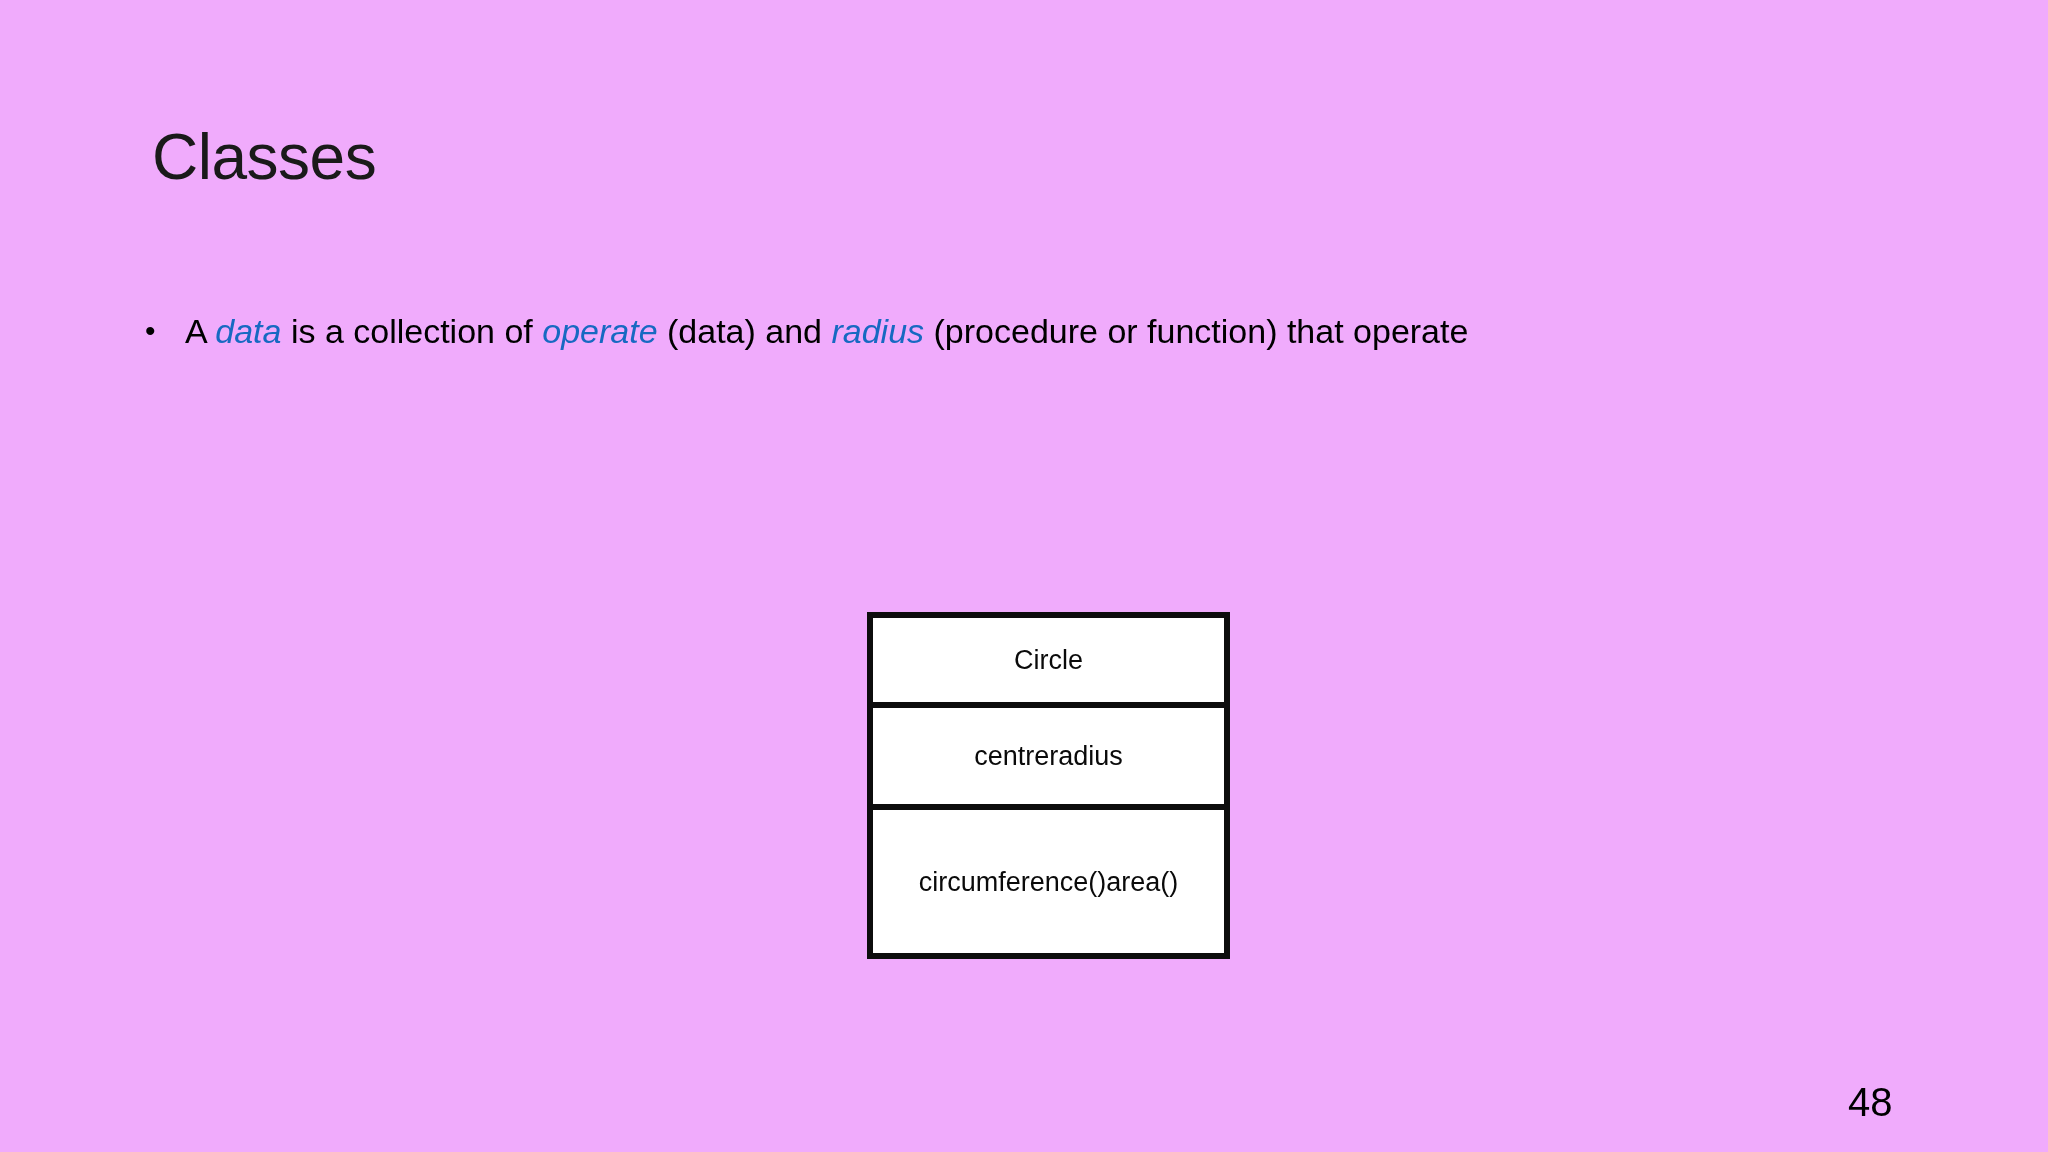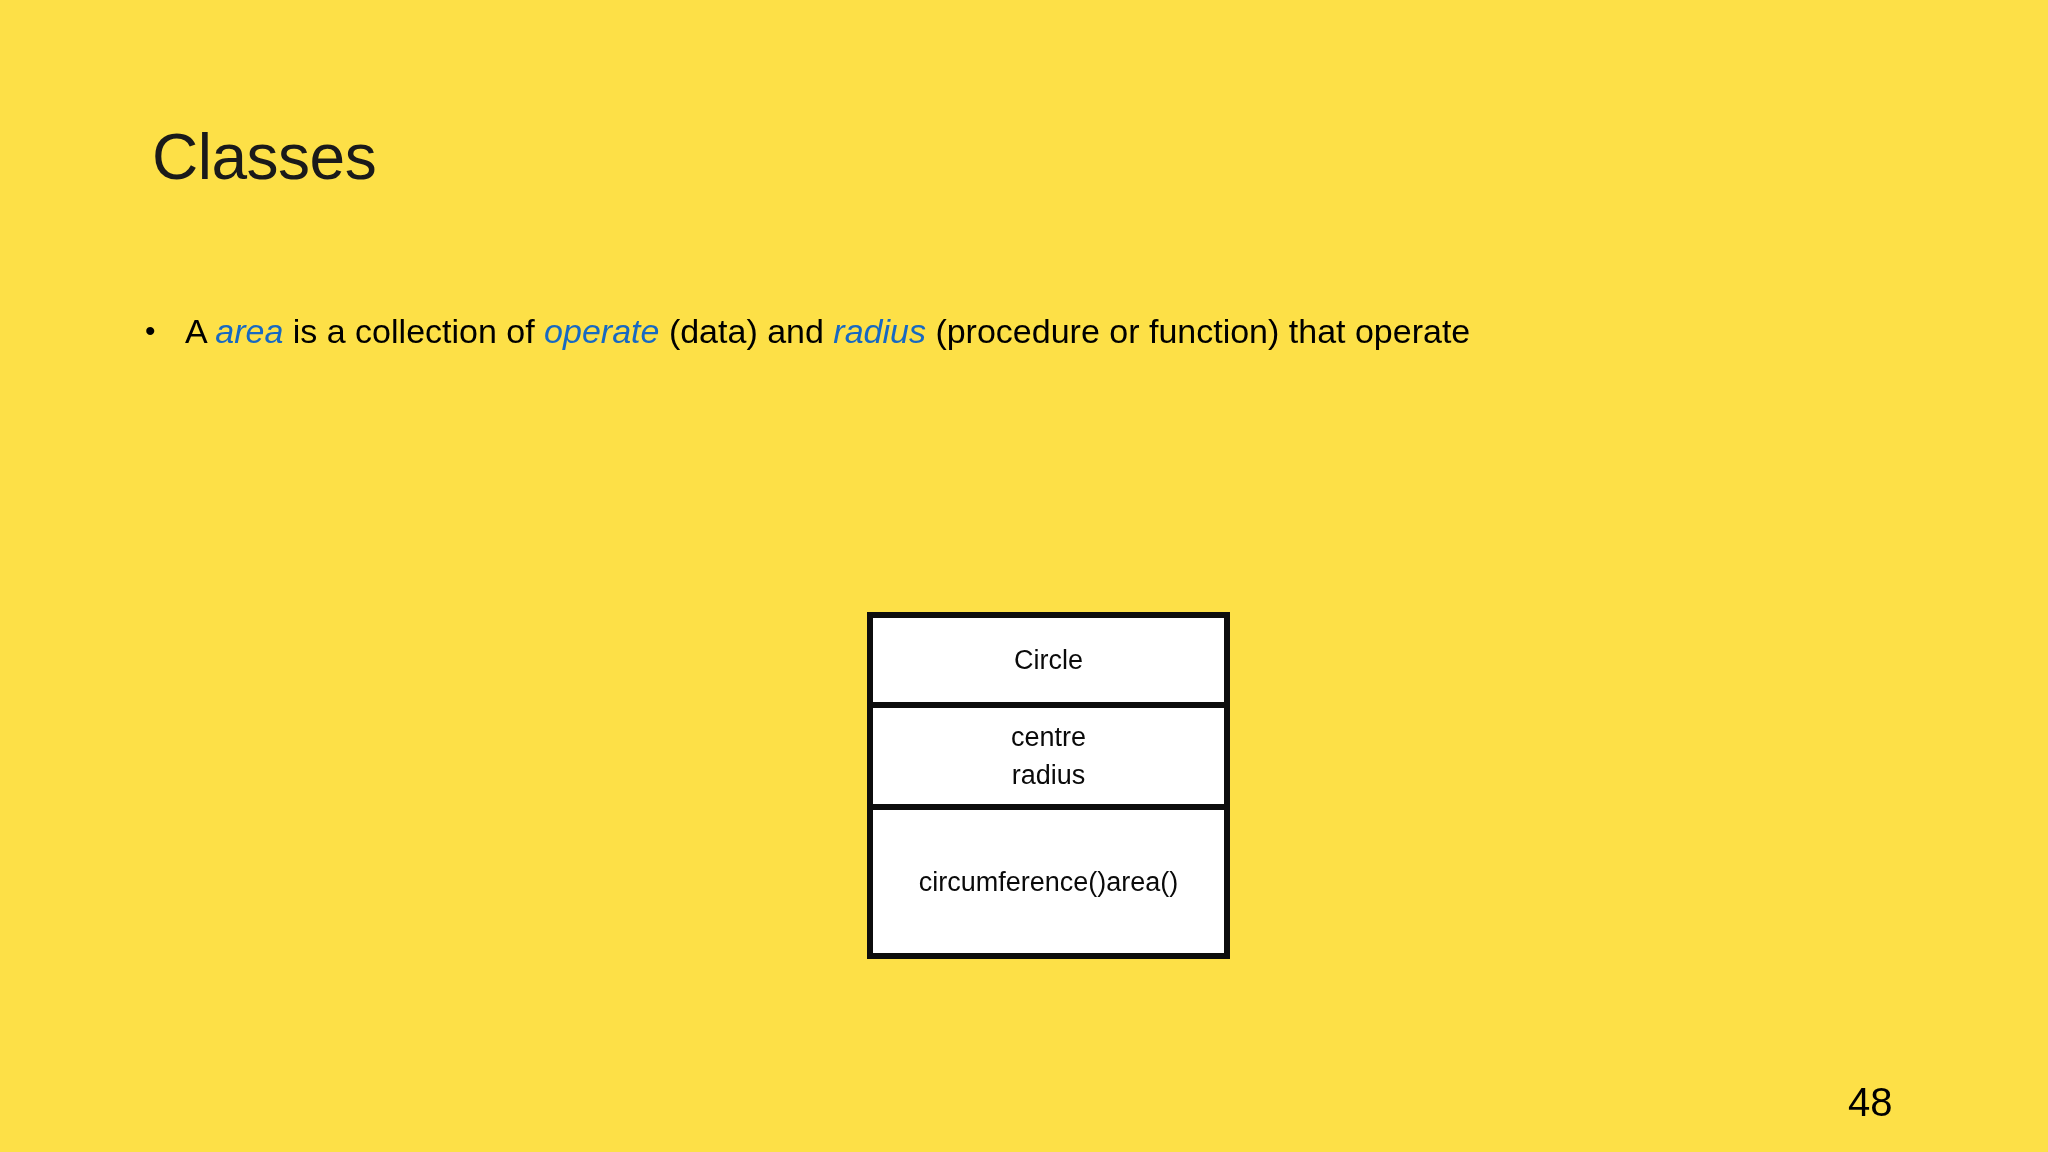--- a/index.html
+++ b/index.html
@@ -4,21 +4,21 @@
 <style>
   html, body {
     margin: 0;
     padding: 0;
     background: #ffffff;
   }
   .slide {
     position: relative;
     width: 2048px;
     height: 1152px;
-    background: #fde047;
+    background: #f0abfc;
     overflow: hidden;
     font-family: "Liberation Sans", sans-serif;
     color: #000000;
   }
   .title {
     position: absolute;
     left: 152px;
     top: 122px;
     margin: 0;
     font-family: "Liberation Sans", sans-serif;
@@ -72,21 +72,21 @@
     flex: 0 0 84px;
     display: flex;
     align-items: center;
     justify-content: center;
   }
   .uml-fields {
     flex: 0 0 102px;
     box-sizing: border-box;
     border-top: 6px solid #0d0d0d;
     display: flex;
-    flex-direction: column;
+    flex-direction: row;
     align-items: center;
     justify-content: center;
     line-height: 38px;
   }
   .uml-methods {
     flex: 1 1 auto;
     box-sizing: border-box;
     border-top: 6px solid #0d0d0d;
     display: flex;
     flex-direction: row;
@@ -104,21 +104,21 @@
 </style>
 </head>
 <body>
 
 <div class="slide">
 
   <h1 class="title">Classes</h1>
 
   <div class="bullet-row">
     <span class="bullet-marker">•</span>
-    <p class="bullet-text" id="bullet-text"><span>A </span><span class="em-blue">area</span><span> is a collection of </span><span class="em-blue">operate</span><span> (data) and </span><span class="em-blue">radius</span><span> (procedure or function) that operate</span><br></p>
+    <p class="bullet-text" id="bullet-text"><span>A </span><span class="em-blue">data</span><span> is a collection of </span><span class="em-blue">operate</span><span> (data) and </span><span class="em-blue">radius</span><span> (procedure or function) that operate</span><br></p>
   </div>
 
   <div class="uml-box">
     <div class="uml-name">Circle</div>
     <div class="uml-fields" id="uml-fields">
         <div>centre</div>
         <div>radius</div>
       </div>
     <div class="uml-methods" id="uml-methods">
         <div>circumference()</div>

